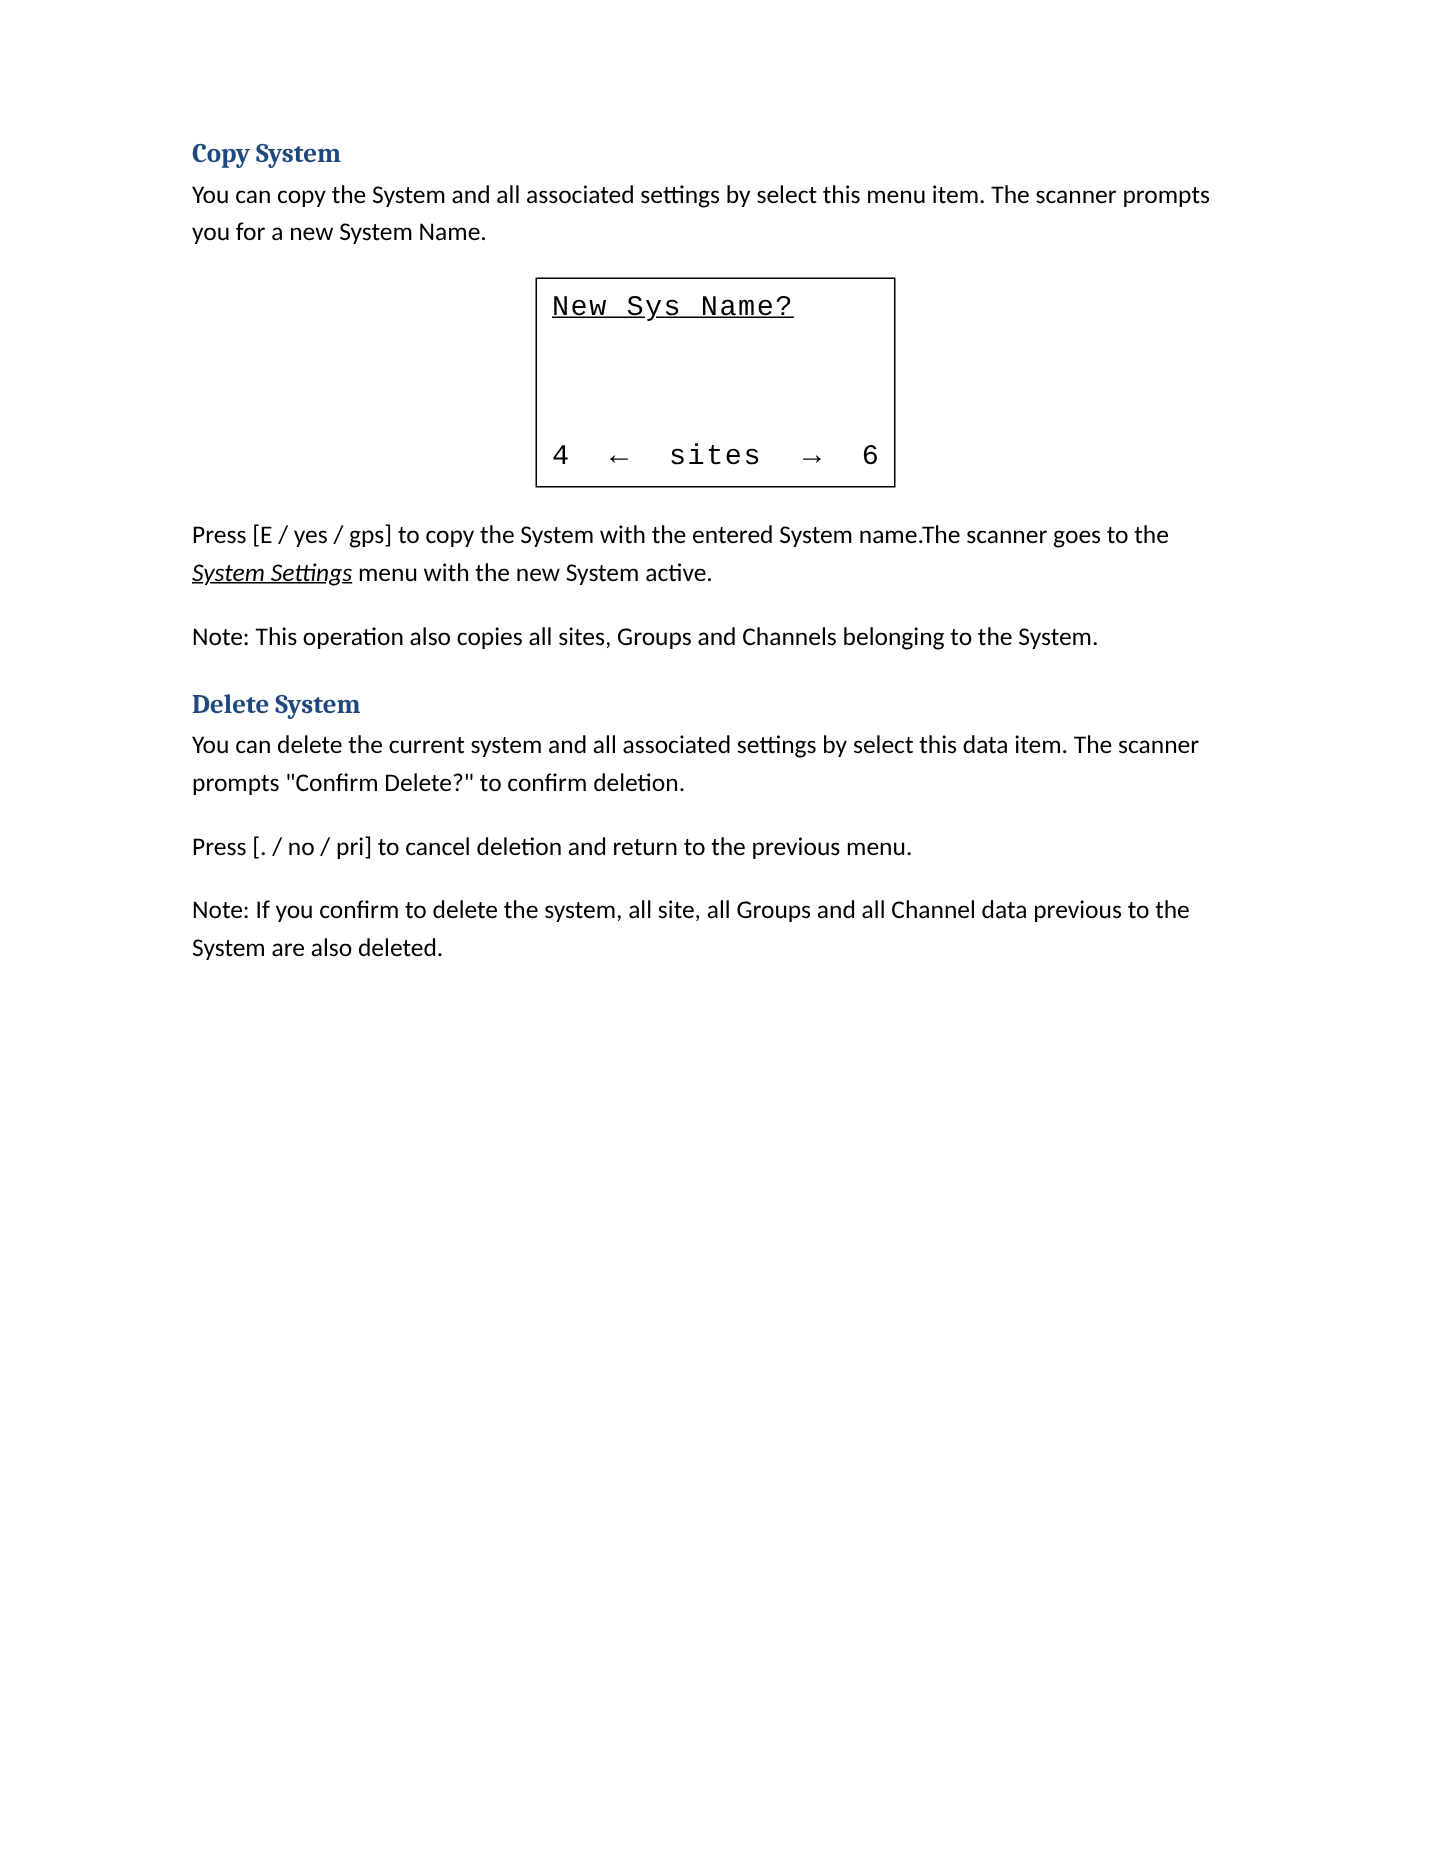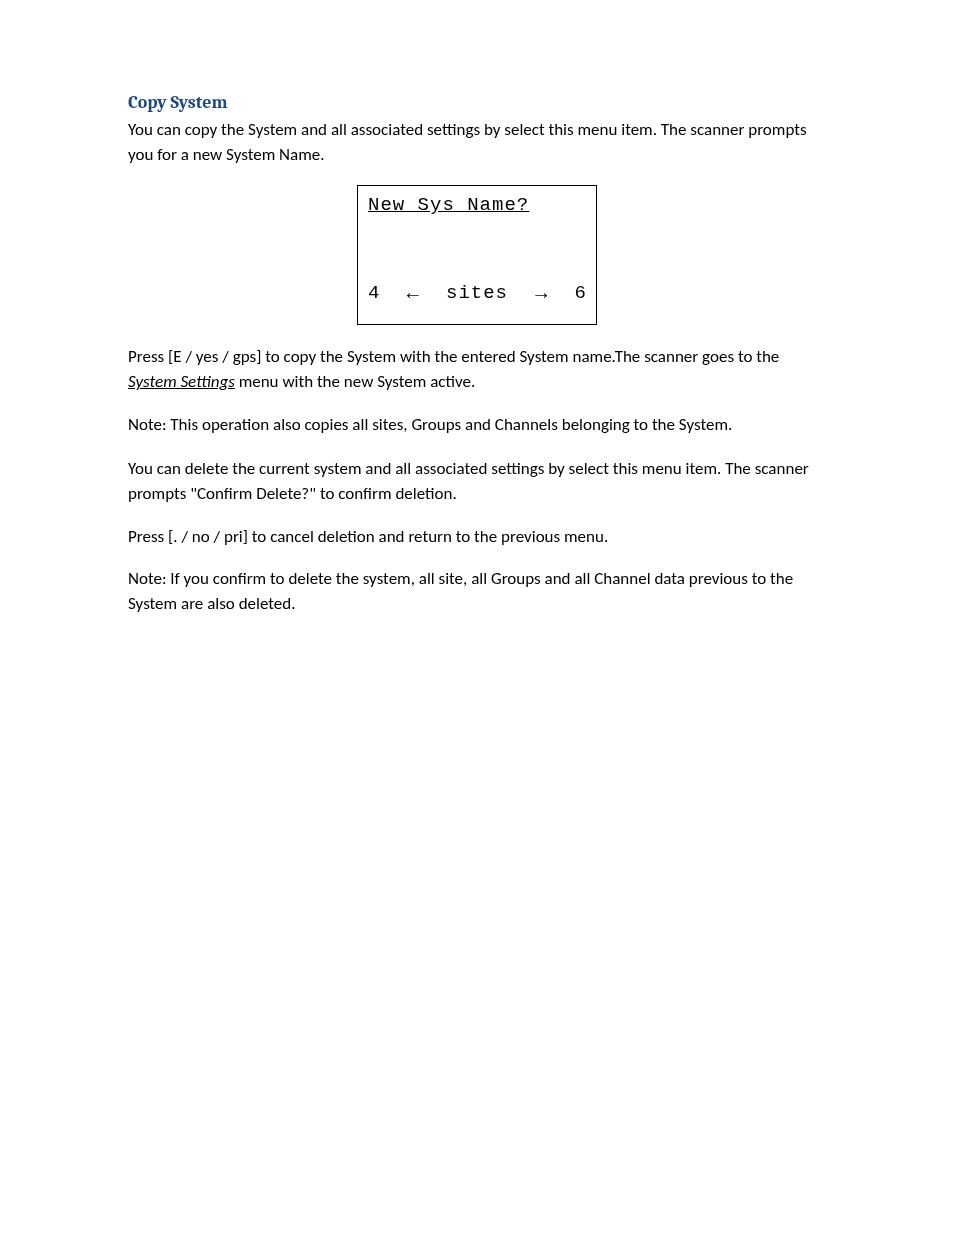--- a/index.html
+++ b/index.html
@@ -25,21 +25,21 @@
       margin-bottom: 2px;
     }
     .para {
       margin-bottom: 18px;
     }
     .display-frame {
       border: 1px solid #000;
       width: 240px;
       height: 140px;
       margin: 10px auto 20px auto;
-      padding: 6px 10px 11px 10px;
+      padding: 6px 10px 0 10px;
       display: flex;
       flex-direction: column;
       justify-content: space-between;
       font-family: "Courier New", monospace;
     }
     .display-title {
       font-size: 19px;
       text-decoration: underline;
       font-family: "Courier New", monospace;
       letter-spacing: 1px;
@@ -91,16 +91,17 @@
   </div>
 
   <div class="para">
     <span>Press [E / yes / gps] to copy the System with the entered System name.The scanner goes to the </span><span class="link">System Settings</span><span> menu with the new System active.</span>
   </div>
 
   <div class="para">Note: This operation also copies  all sites, Groups and Channels belonging  to the System.</div>
 </div>
 
 <div class="section">
-  <div class="para">You can delete the current system and all associated settings by select this menu item. The scanner prompts "Confirm Delete?" to confirm deletion.</div>
+  <div class="heading">Delete System</div>
+  <div class="para">You can delete the current system and all associated settings by select this data item. The scanner prompts "Confirm Delete?" to confirm deletion.</div>
   <div class="para">Press [. / no / pri] to cancel deletion and return to the previous menu.</div>
   <div class="para">Note: If you confirm to delete the system, all site, all Groups and all Channel data previous to the System are also deleted.</div>
 </div>
 
 </body></html>

